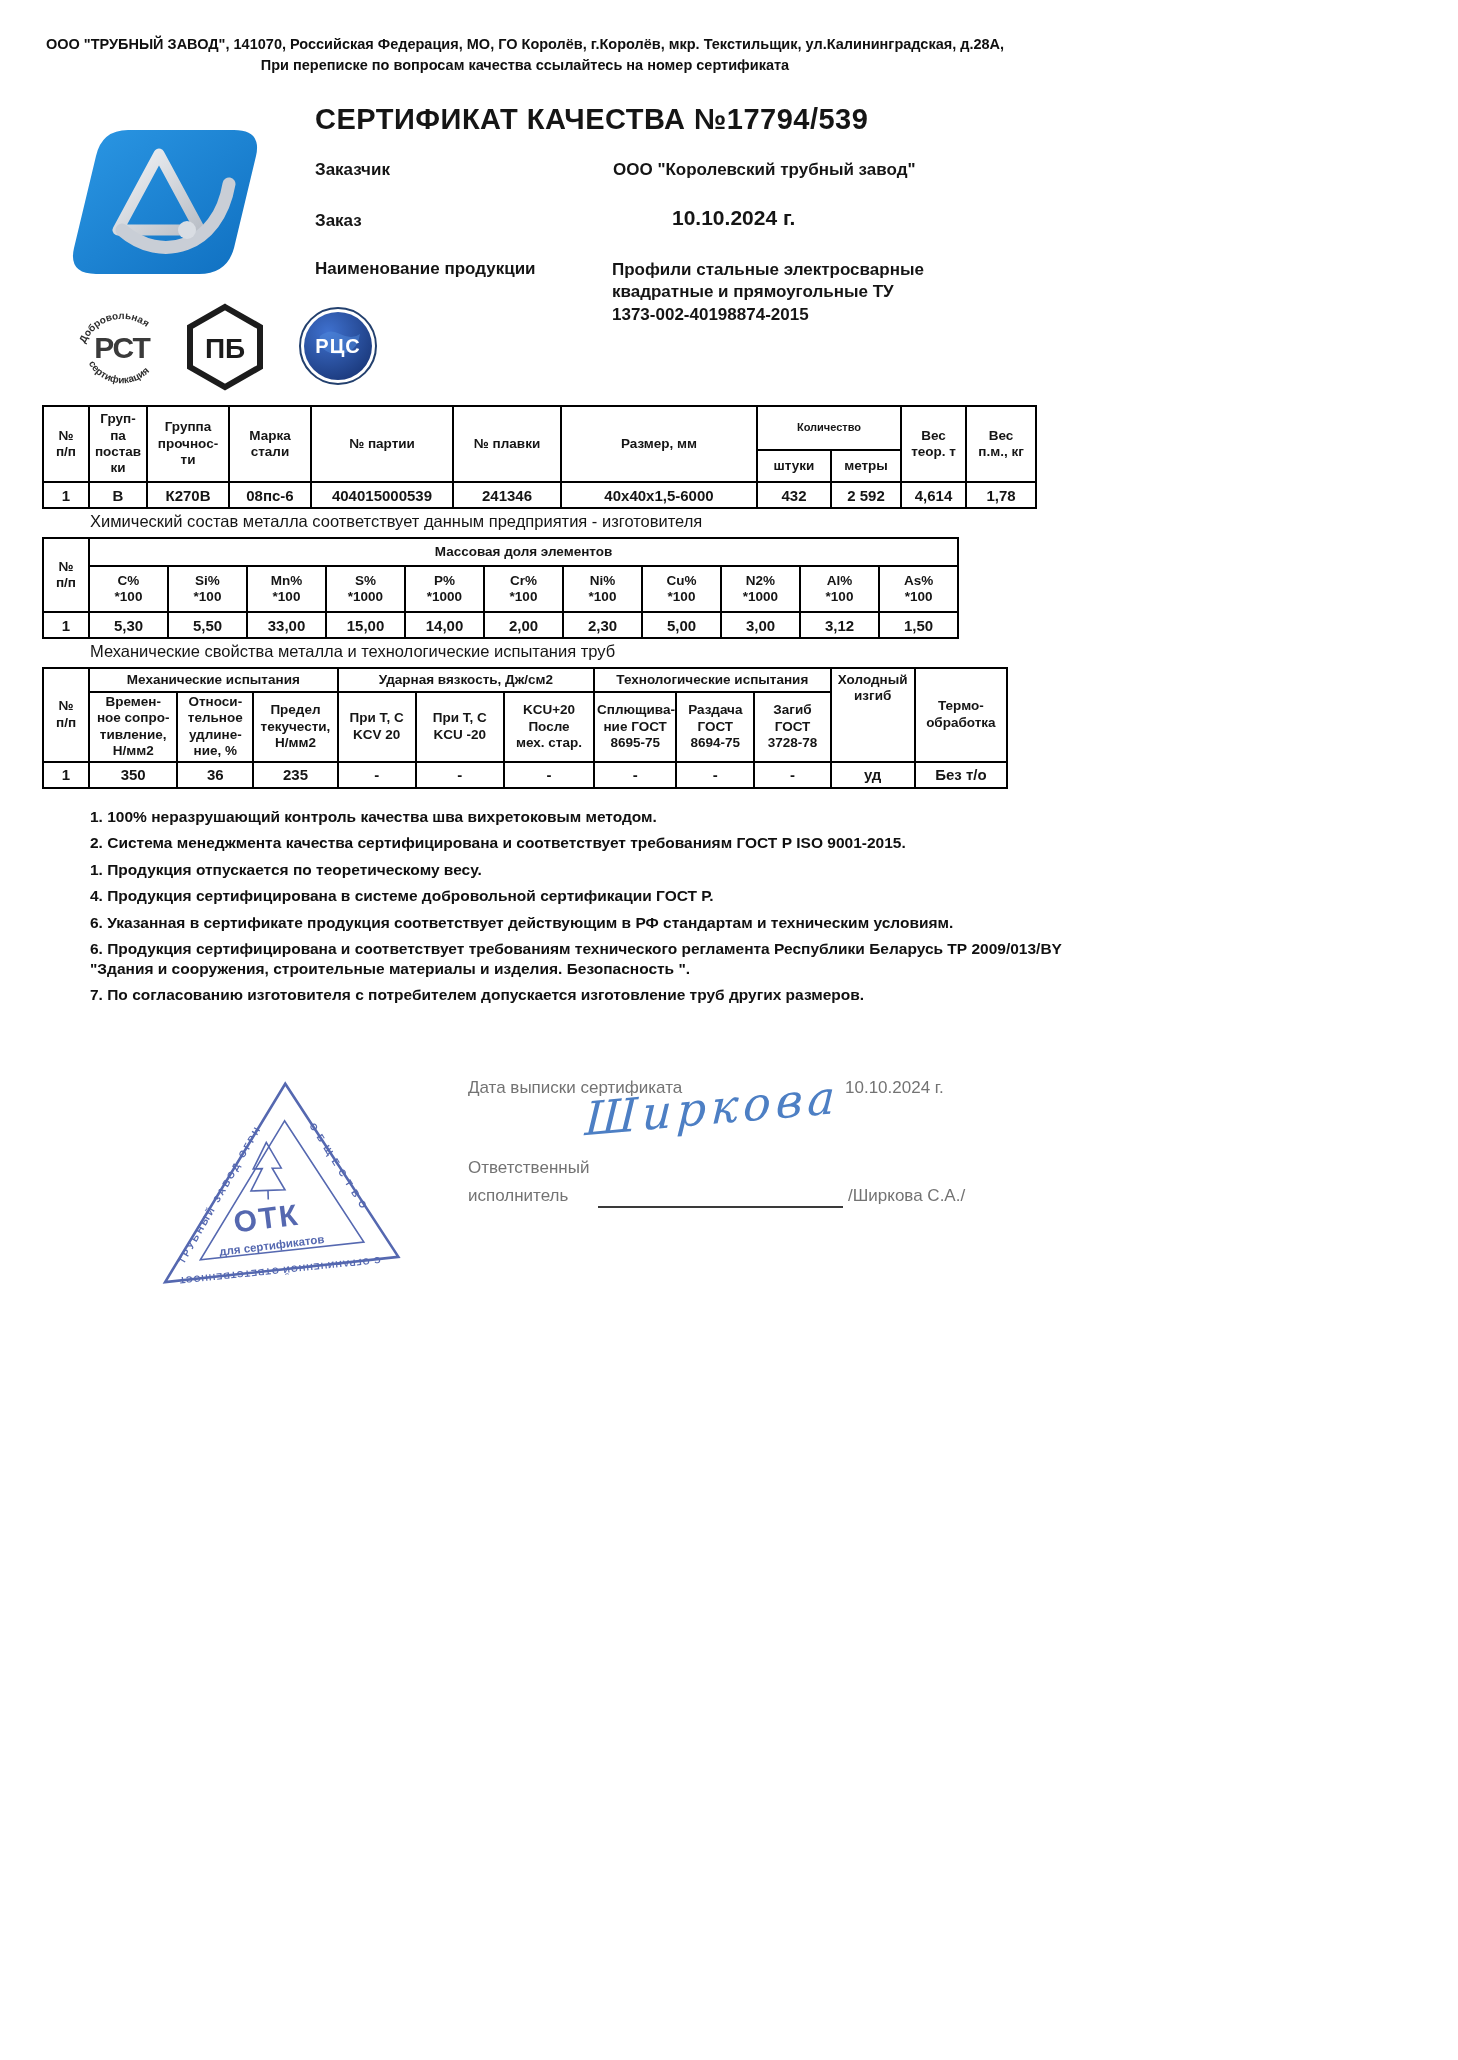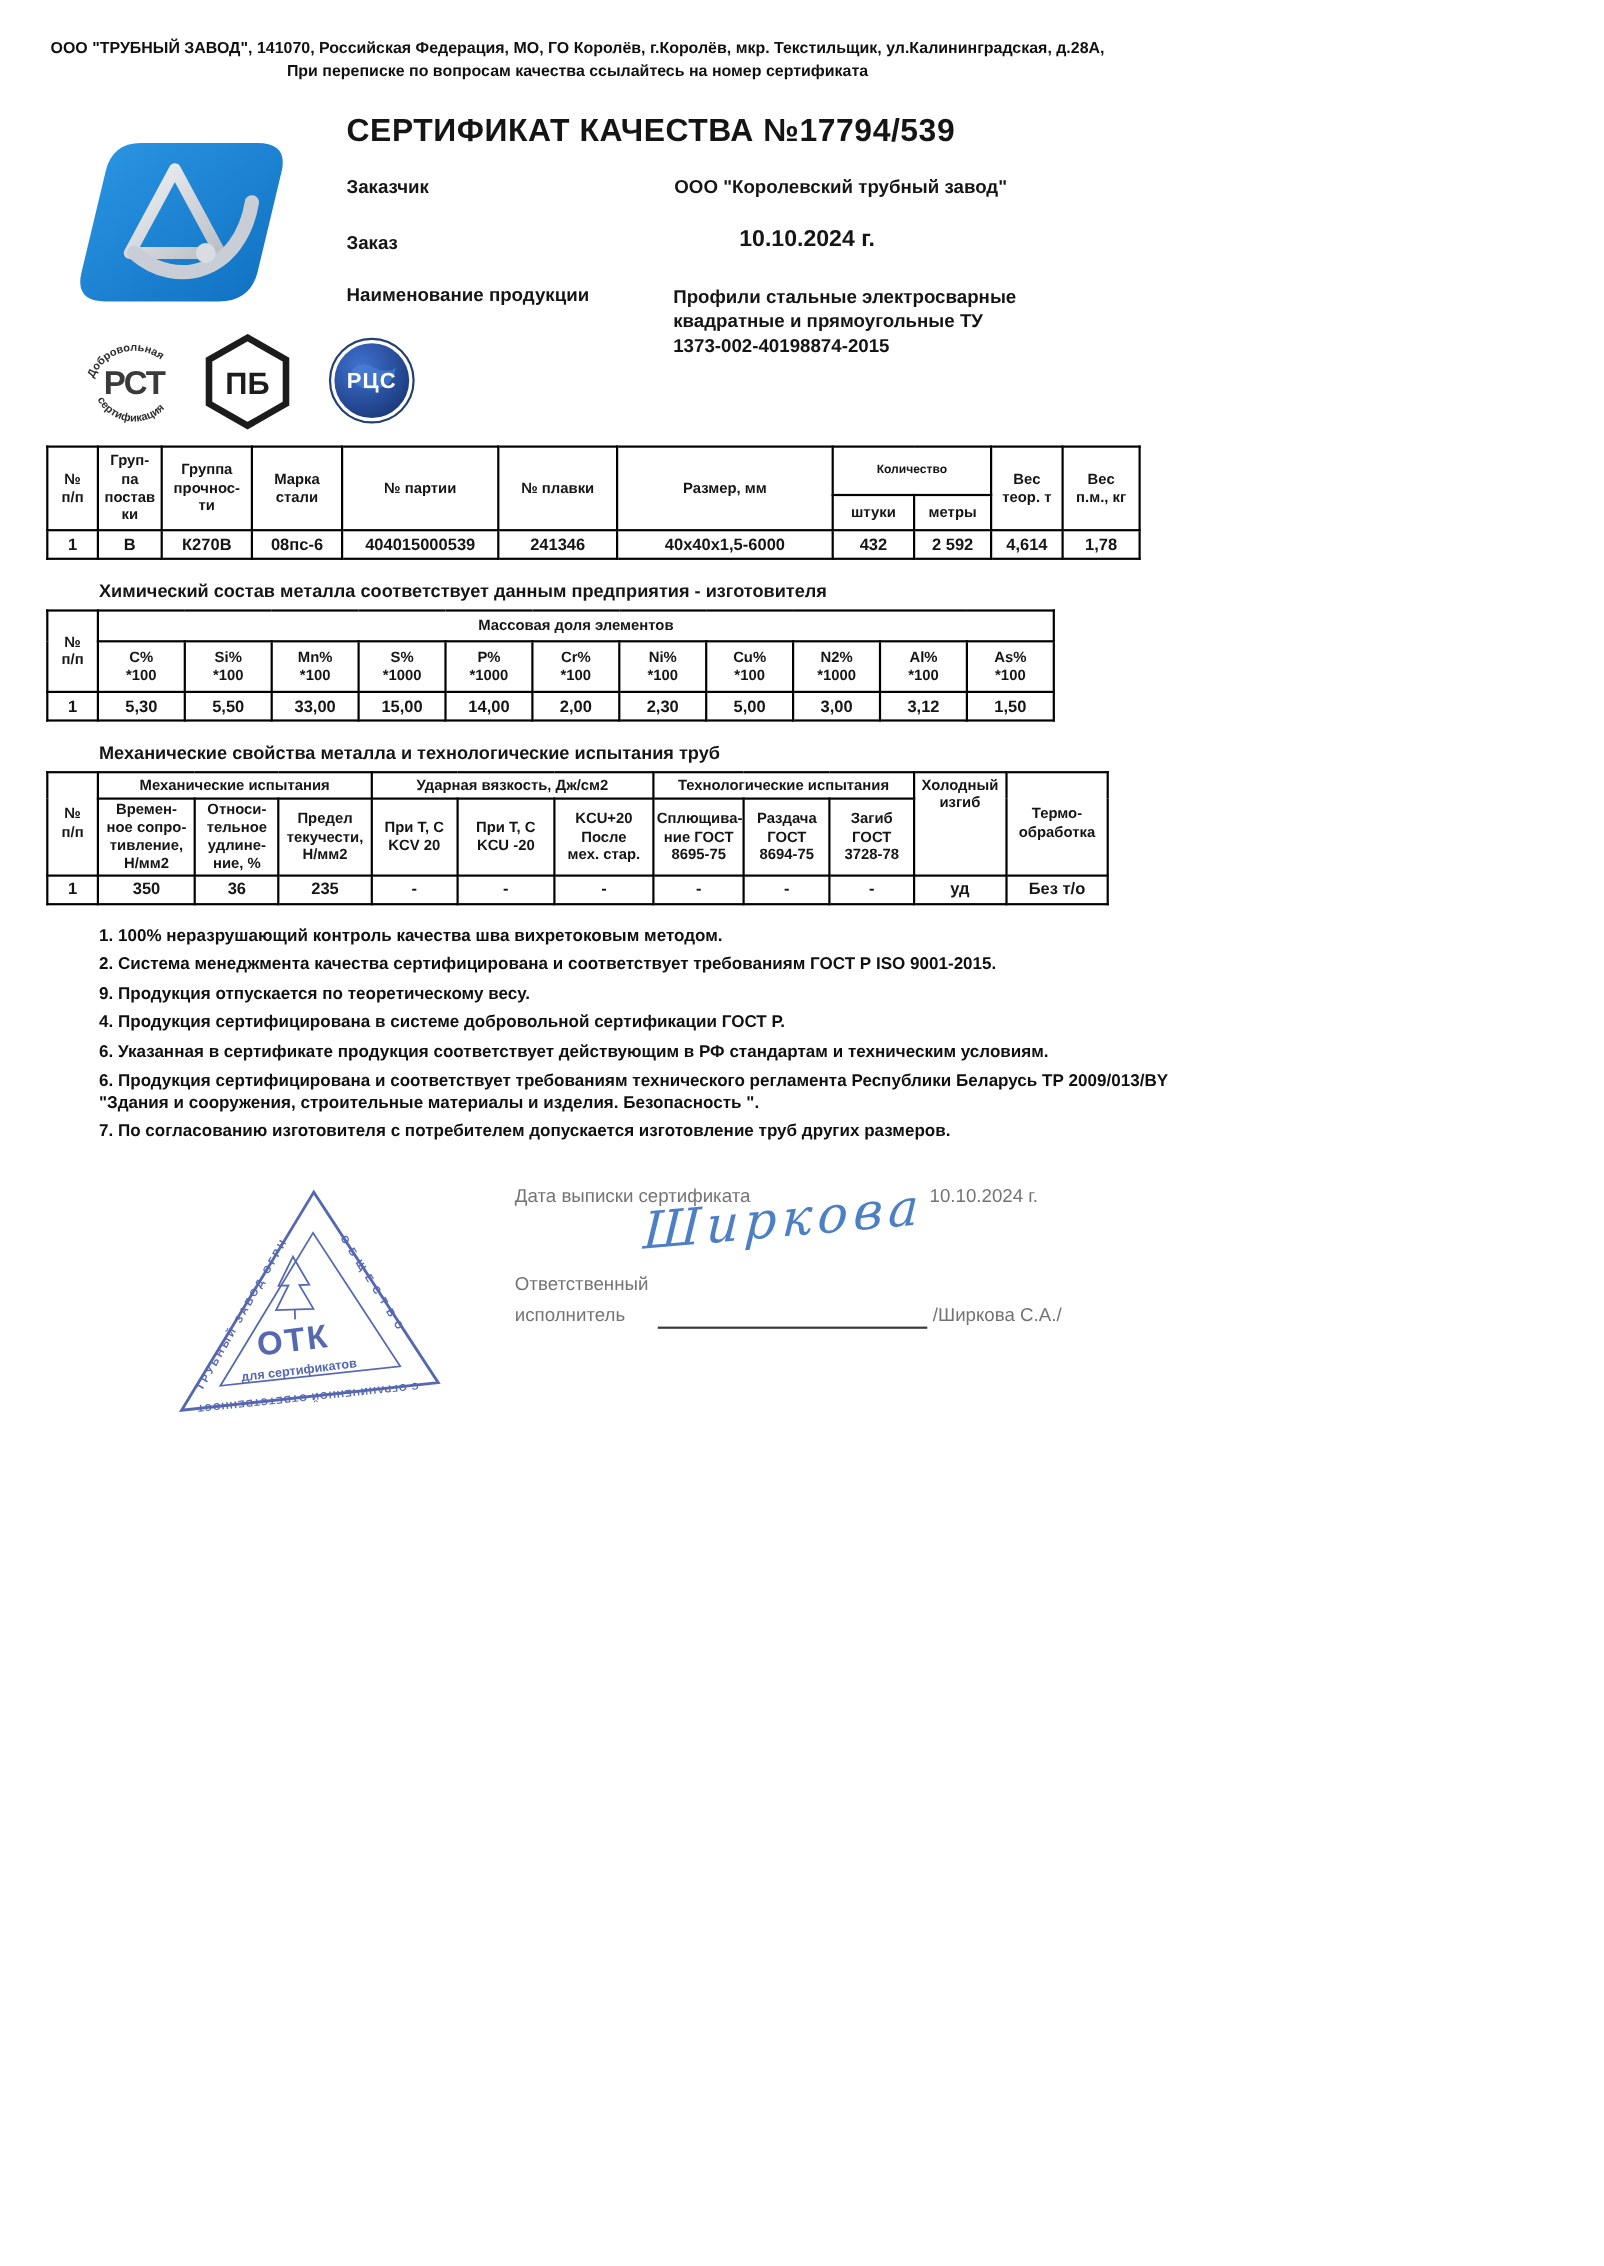--- a/index.html
+++ b/index.html
@@ -24,21 +24,21 @@
   table.doc th,table.doc td{border:2px solid #000;text-align:center;vertical-align:middle;
     padding:1px 2px;font-weight:bold;overflow:hidden}
   table.doc th{font-size:13.5px;line-height:1.22}
   table.doc td{font-size:15px}
   .main-table{width:993px}
   .main-table thead tr:nth-child(1){height:44px}
   .main-table thead tr:nth-child(2){height:32px}
   .main-table tbody tr{height:26px}
   .main-table th[data-name="col-quantity"]{font-size:11px}
 
-  .sec-title{margin:20px 0 6px 90px;font-size:16.5px;font-weight:bold}
+  .sec-title{margin:3px 0 6px 90px;font-size:16.5px;font-weight:normal}
   .chem-table{width:915px}
   .chem-table thead tr:nth-child(1){height:28px}
   .chem-table thead tr:nth-child(2){height:46px}
   .chem-table tbody tr{height:26px}
   .chem-table th{font-size:14.5px}
 
   .mech-table{width:966px}
   .mech-table thead tr:nth-child(1){height:24px}
   .mech-table thead tr:nth-child(2){height:62px}
   .mech-table tbody tr{height:26px}
@@ -332,21 +332,21 @@
         <td data-name="mech-cell-bend">-</td>
         <td data-name="mech-cell-cold-bend">уд</td>
         <td data-name="mech-cell-thermo">Без т/о</td>
       </tr>
     </tbody>
   </table>
 
   <div class="notes" data-name="notes-section">
     <div class="note-item" data-name="note-item-1">1. 100% неразрушающий контроль качества шва вихретоковым методом.</div>
     <div class="note-item" data-name="note-item-2">2. Система менеджмента качества сертифицирована и соответствует требованиям ГОСТ Р ISO 9001-2015.</div>
-    <div class="note-item" data-name="note-item-3">9. Продукция отпускается по теоретическому весу.</div>
+    <div class="note-item" data-name="note-item-3">1. Продукция отпускается по теоретическому весу.</div>
     <div class="note-item" data-name="note-item-4">4. Продукция сертифицирована в системе добровольной сертификации ГОСТ Р.</div>
     <div class="note-item" data-name="note-item-5">6. Указанная в сертификате продукция соответствует действующим в РФ стандартам и техническим условиям.</div>
     <div class="note-item" data-name="note-item-6">6. Продукция сертифицирована и соответствует требованиям технического регламента Республики Беларусь ТР 2009/013/BY
 "Здания и сооружения, строительные материалы и изделия. Безопасность ".</div>
     <div class="note-item" data-name="note-item-7">7. По согласованию изготовителя с потребителем допускается изготовление труб других размеров.</div>
   </div>
 
   <div class="ft" style="left:468px;top:1078px" data-name="issue-date-label">Дата выписки сертификата</div>
   <div class="ft" style="left:845px;top:1078px" data-name="issue-date-value">10.10.2024 г.</div>
 

